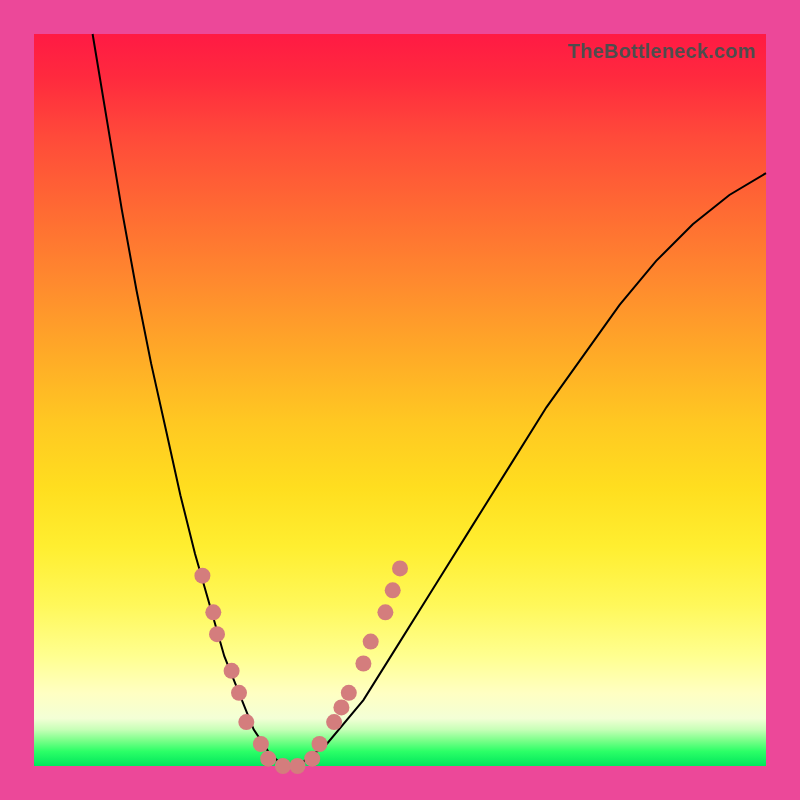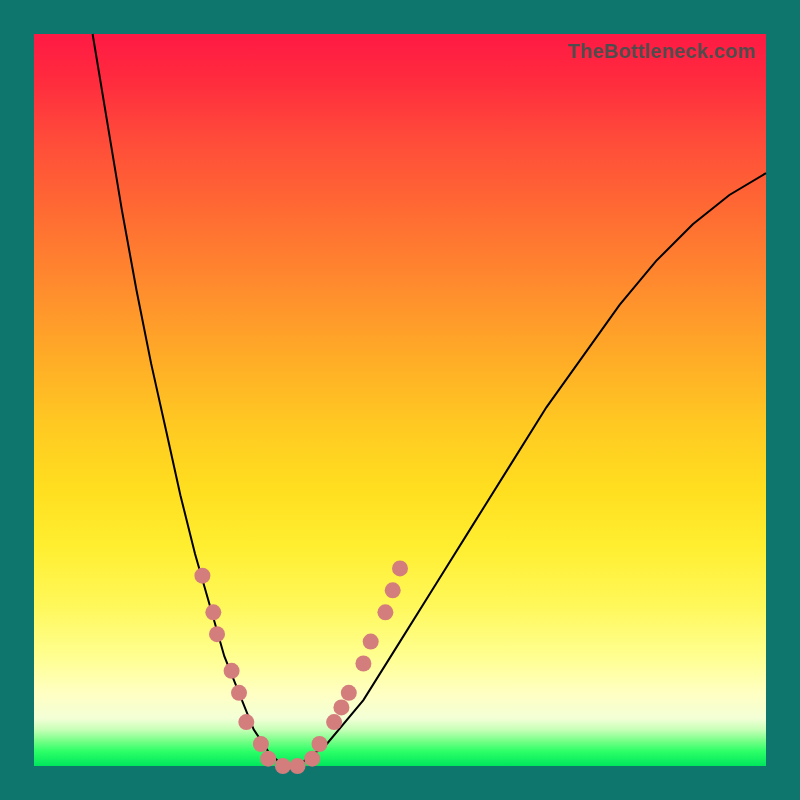--- a/index.html
+++ b/index.html
@@ -8,21 +8,21 @@
     width: 800px;
     height: 800px;
     overflow: hidden;
     background: #000;
     font-family: Arial, Helvetica, sans-serif;
   }
   .frame {
     position: relative;
     width: 800px;
     height: 800px;
-    background: #0f766e;
+    background: #ec4899;
   }
   .plot {
     position: absolute;
     left: 34px;
     top: 34px;
     width: 732px;
     height: 732px;
     
     background: linear-gradient(
       to bottom,

